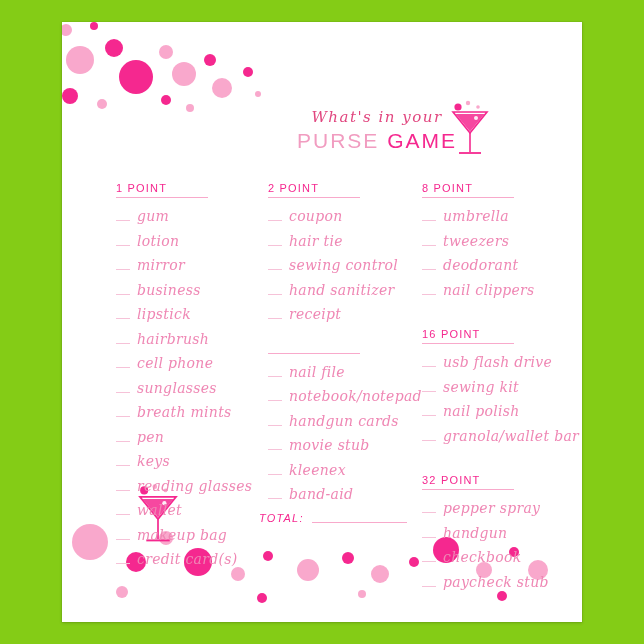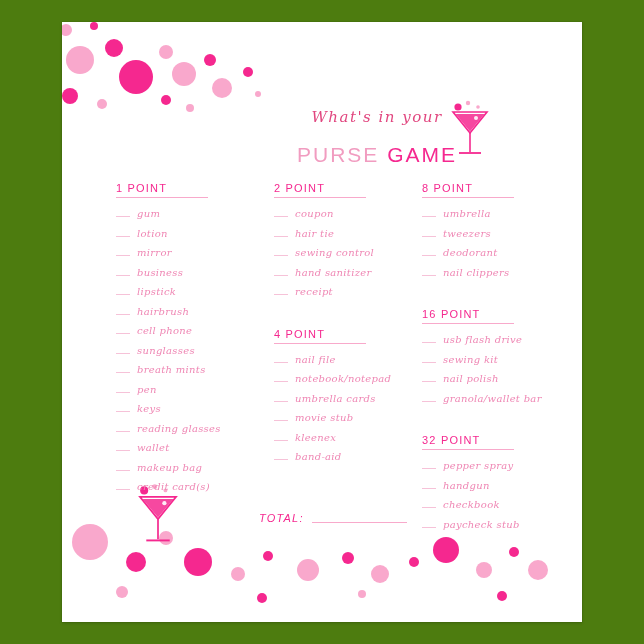--- a/index.html
+++ b/index.html
@@ -10,21 +10,21 @@
   body {
     width: 644px;
     height: 644px;
     font-family: "Liberation Sans", sans-serif;
     overflow: hidden;
   }
   #page {
     position: relative;
     width: 644px;
     height: 644px;
-    background: #4d7c0f;
+    background: #84cc16;
   }
   
   #sheet {
     position: absolute;
     left: 62px;
     top: 22px;
     width: 520px;
     height: 600px;
     background: #ffffff;
     box-shadow: 0 1px 3px rgba(0,0,0,0.18), 0 0 0 1px rgba(0,0,0,0.04);
@@ -56,37 +56,37 @@
     color: #e1467f;
     letter-spacing: 1.5px;
     white-space: nowrap;
   }
   .header-title {
     font-family: "Liberation Sans", sans-serif;
     font-size: 21px;
     letter-spacing: 2px;
     color: #f19cc0;
     font-weight: normal;
-    margin-top: 17px;
+    margin-top: 3px;
     white-space: nowrap;
   }
   .header-title .hot { color: #f5288f; }
 
   
   .martini {
     position: absolute;
   }
 
   
   .col {
     position: absolute;
     top: 160px;
   }
   .col-1 { left: 54px;  width: 145px; }
-  .col-2 { left: 212px; width: 145px; }
+  .col-2 { left: 206px; width: 145px; }
   .col-3 { left: 360px; width: 145px; }
 
   .section { margin-bottom: 6px; }
 
   .section-title {
     font-family: "Liberation Sans", sans-serif;
     font-size: 11px;
     letter-spacing: 1.2px;
     color: #f5288f;
     padding-bottom: 3px;
@@ -107,21 +107,21 @@
   .item-blank {
     width: 14px;
     border-bottom: 1px solid #f6c2d8;
     margin-right: 7px;
     flex: 0 0 14px;
     height: 8px;
   }
   .item-label {
     font-family: "DejaVu Serif", serif;
     font-style: italic;
-    font-size: 10px;
+    font-size: 14px;
     color: #ef87b4;
     white-space: nowrap;
     letter-spacing: 0.3px;
   }
 
   
   .total {
     position: absolute;
     left: 197px;
     top: 490px;
@@ -301,33 +301,32 @@
             <span class="item-blank"></span>
             <span class="item-label">hand sanitizer</span>
           </div>
           <div class="item">
             <span class="item-blank"></span>
             <span class="item-label">receipt</span>
           </div>
         </div>
         <div class="section-gap"></div>
         <div class="section">
-          <div class="section-title">4 POINT</div>
           <div class="section-rule"></div>
           <div class="item">
             <span class="item-blank"></span>
             <span class="item-label">nail file</span>
           </div>
           <div class="item">
             <span class="item-blank"></span>
             <span class="item-label">notebook/notepad</span>
           </div>
           <div class="item">
             <span class="item-blank"></span>
-            <span class="item-label">umbrella cards</span>
+            <span class="item-label">handgun cards</span>
           </div>
           <div class="item">
             <span class="item-blank"></span>
             <span class="item-label">movie stub</span>
           </div>
           <div class="item">
             <span class="item-blank"></span>
             <span class="item-label">kleenex</span>
           </div>
           <div class="item">

